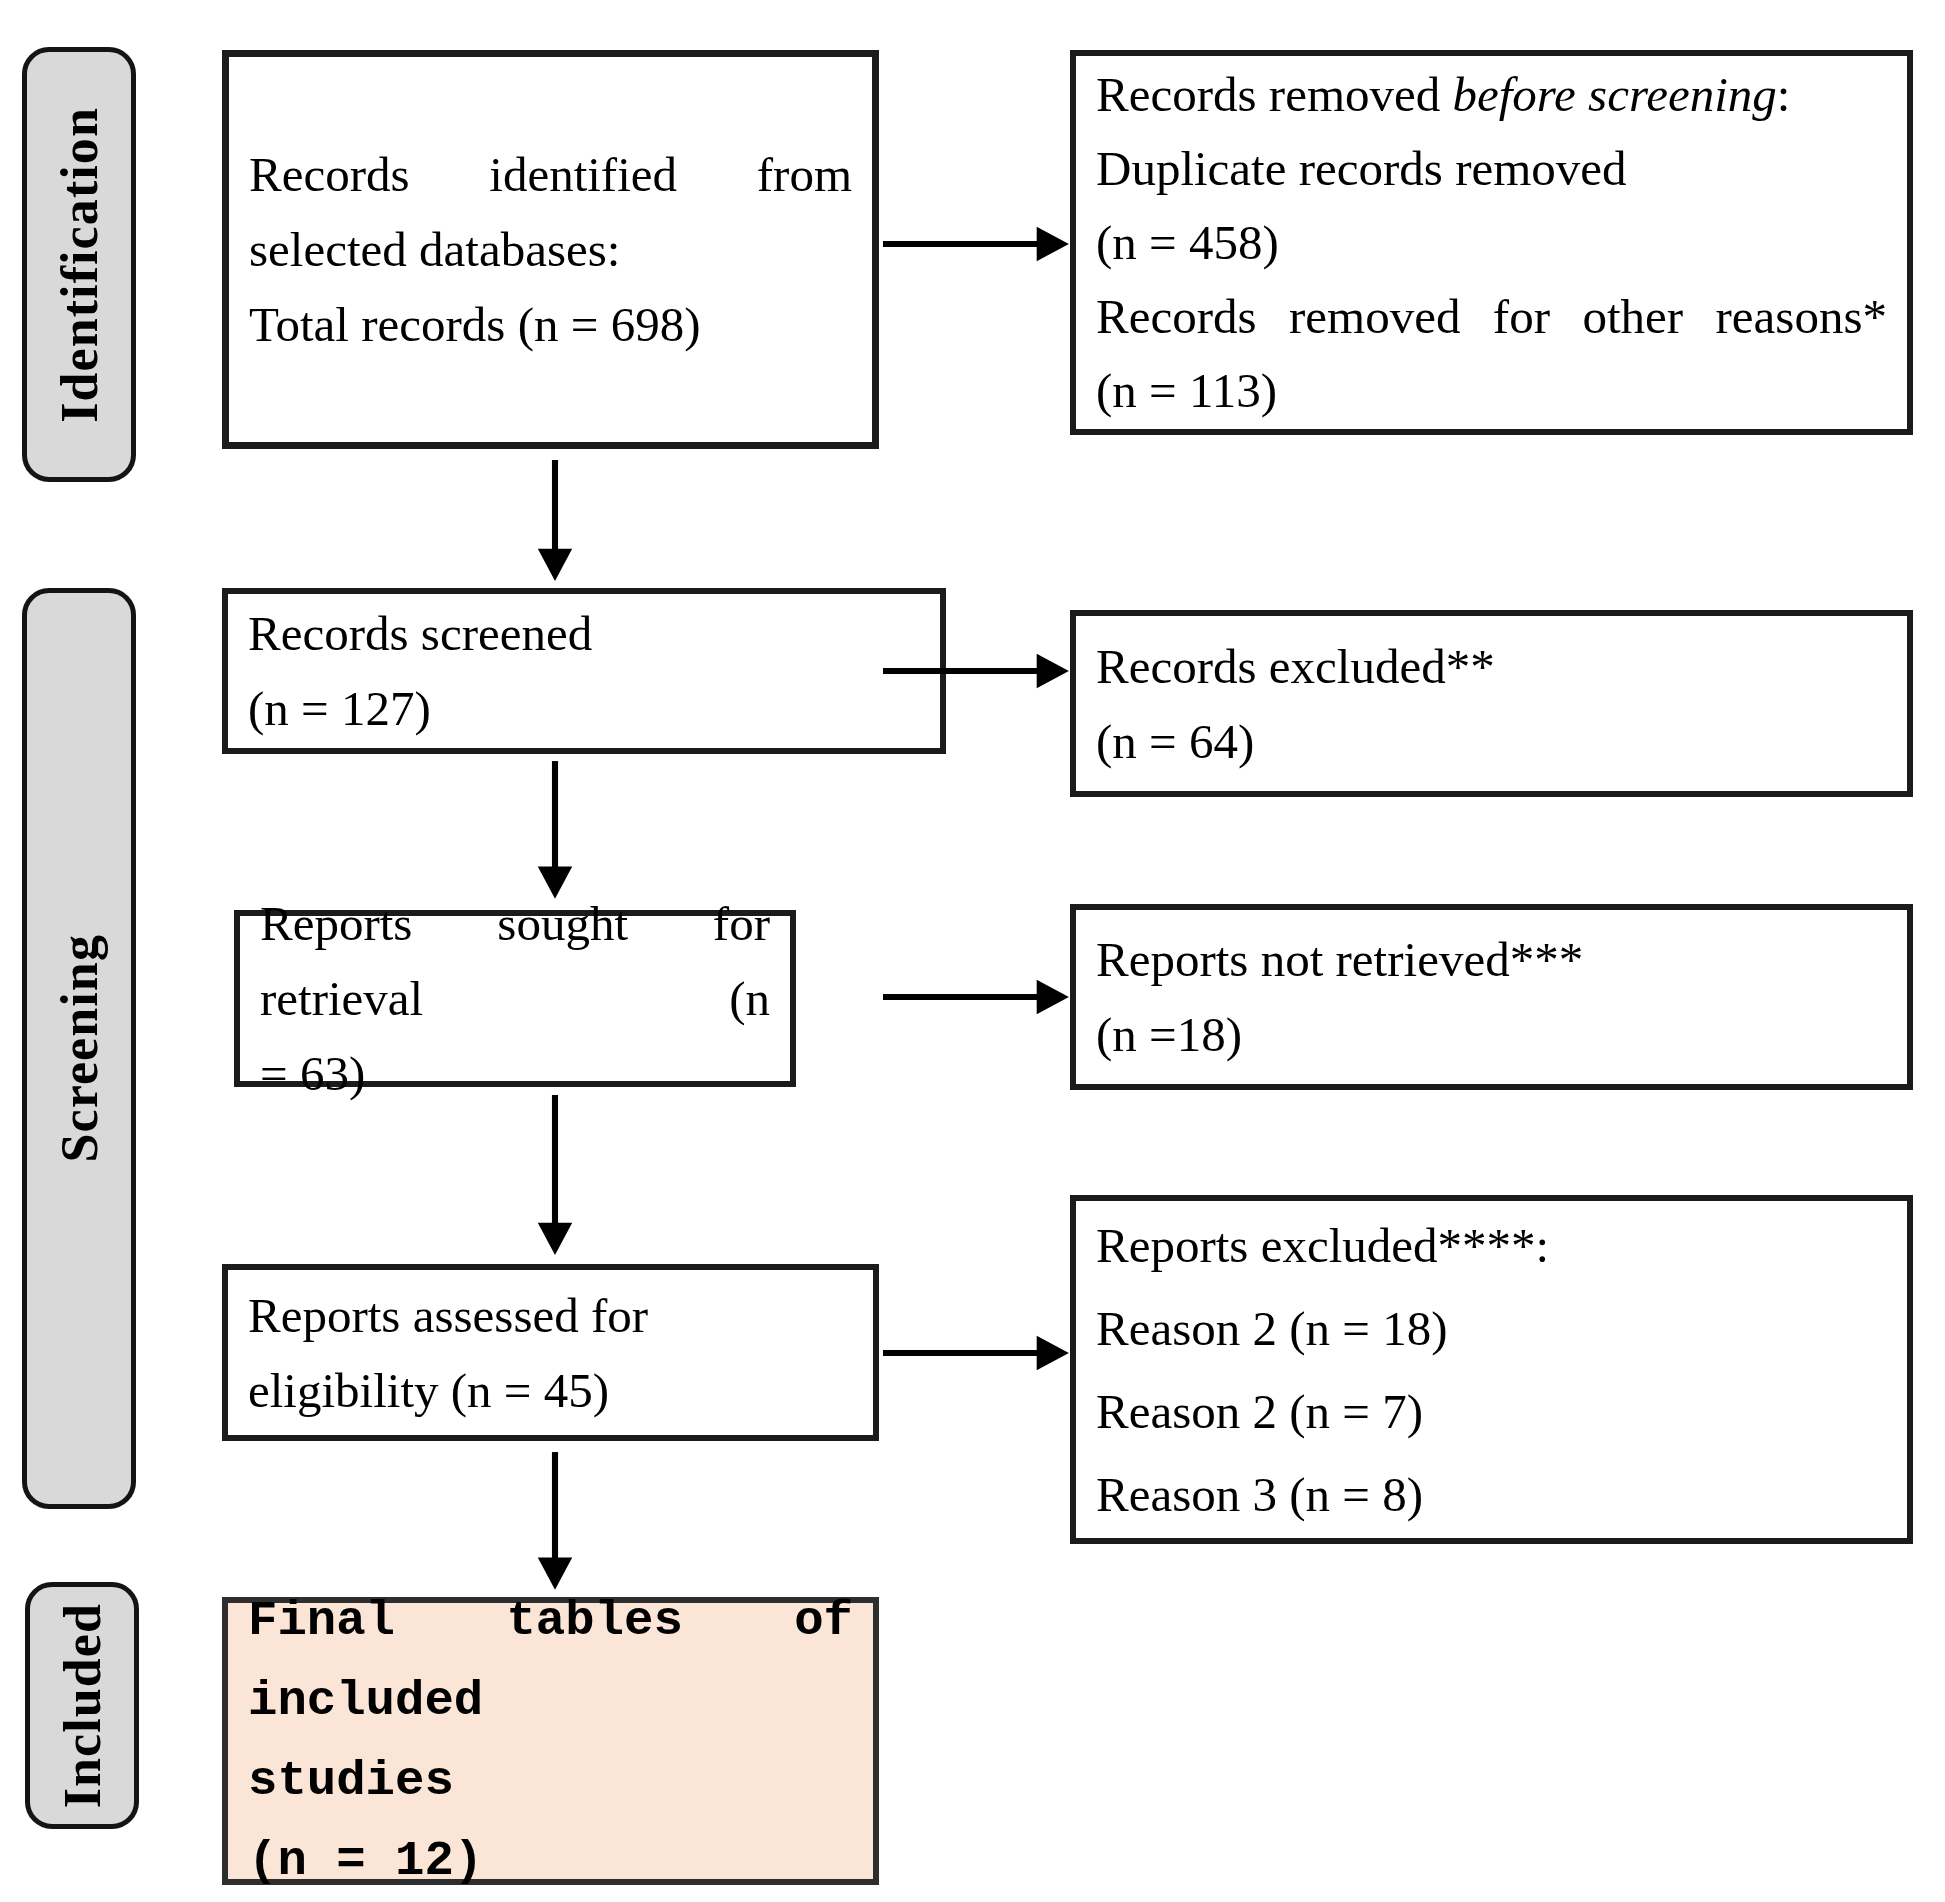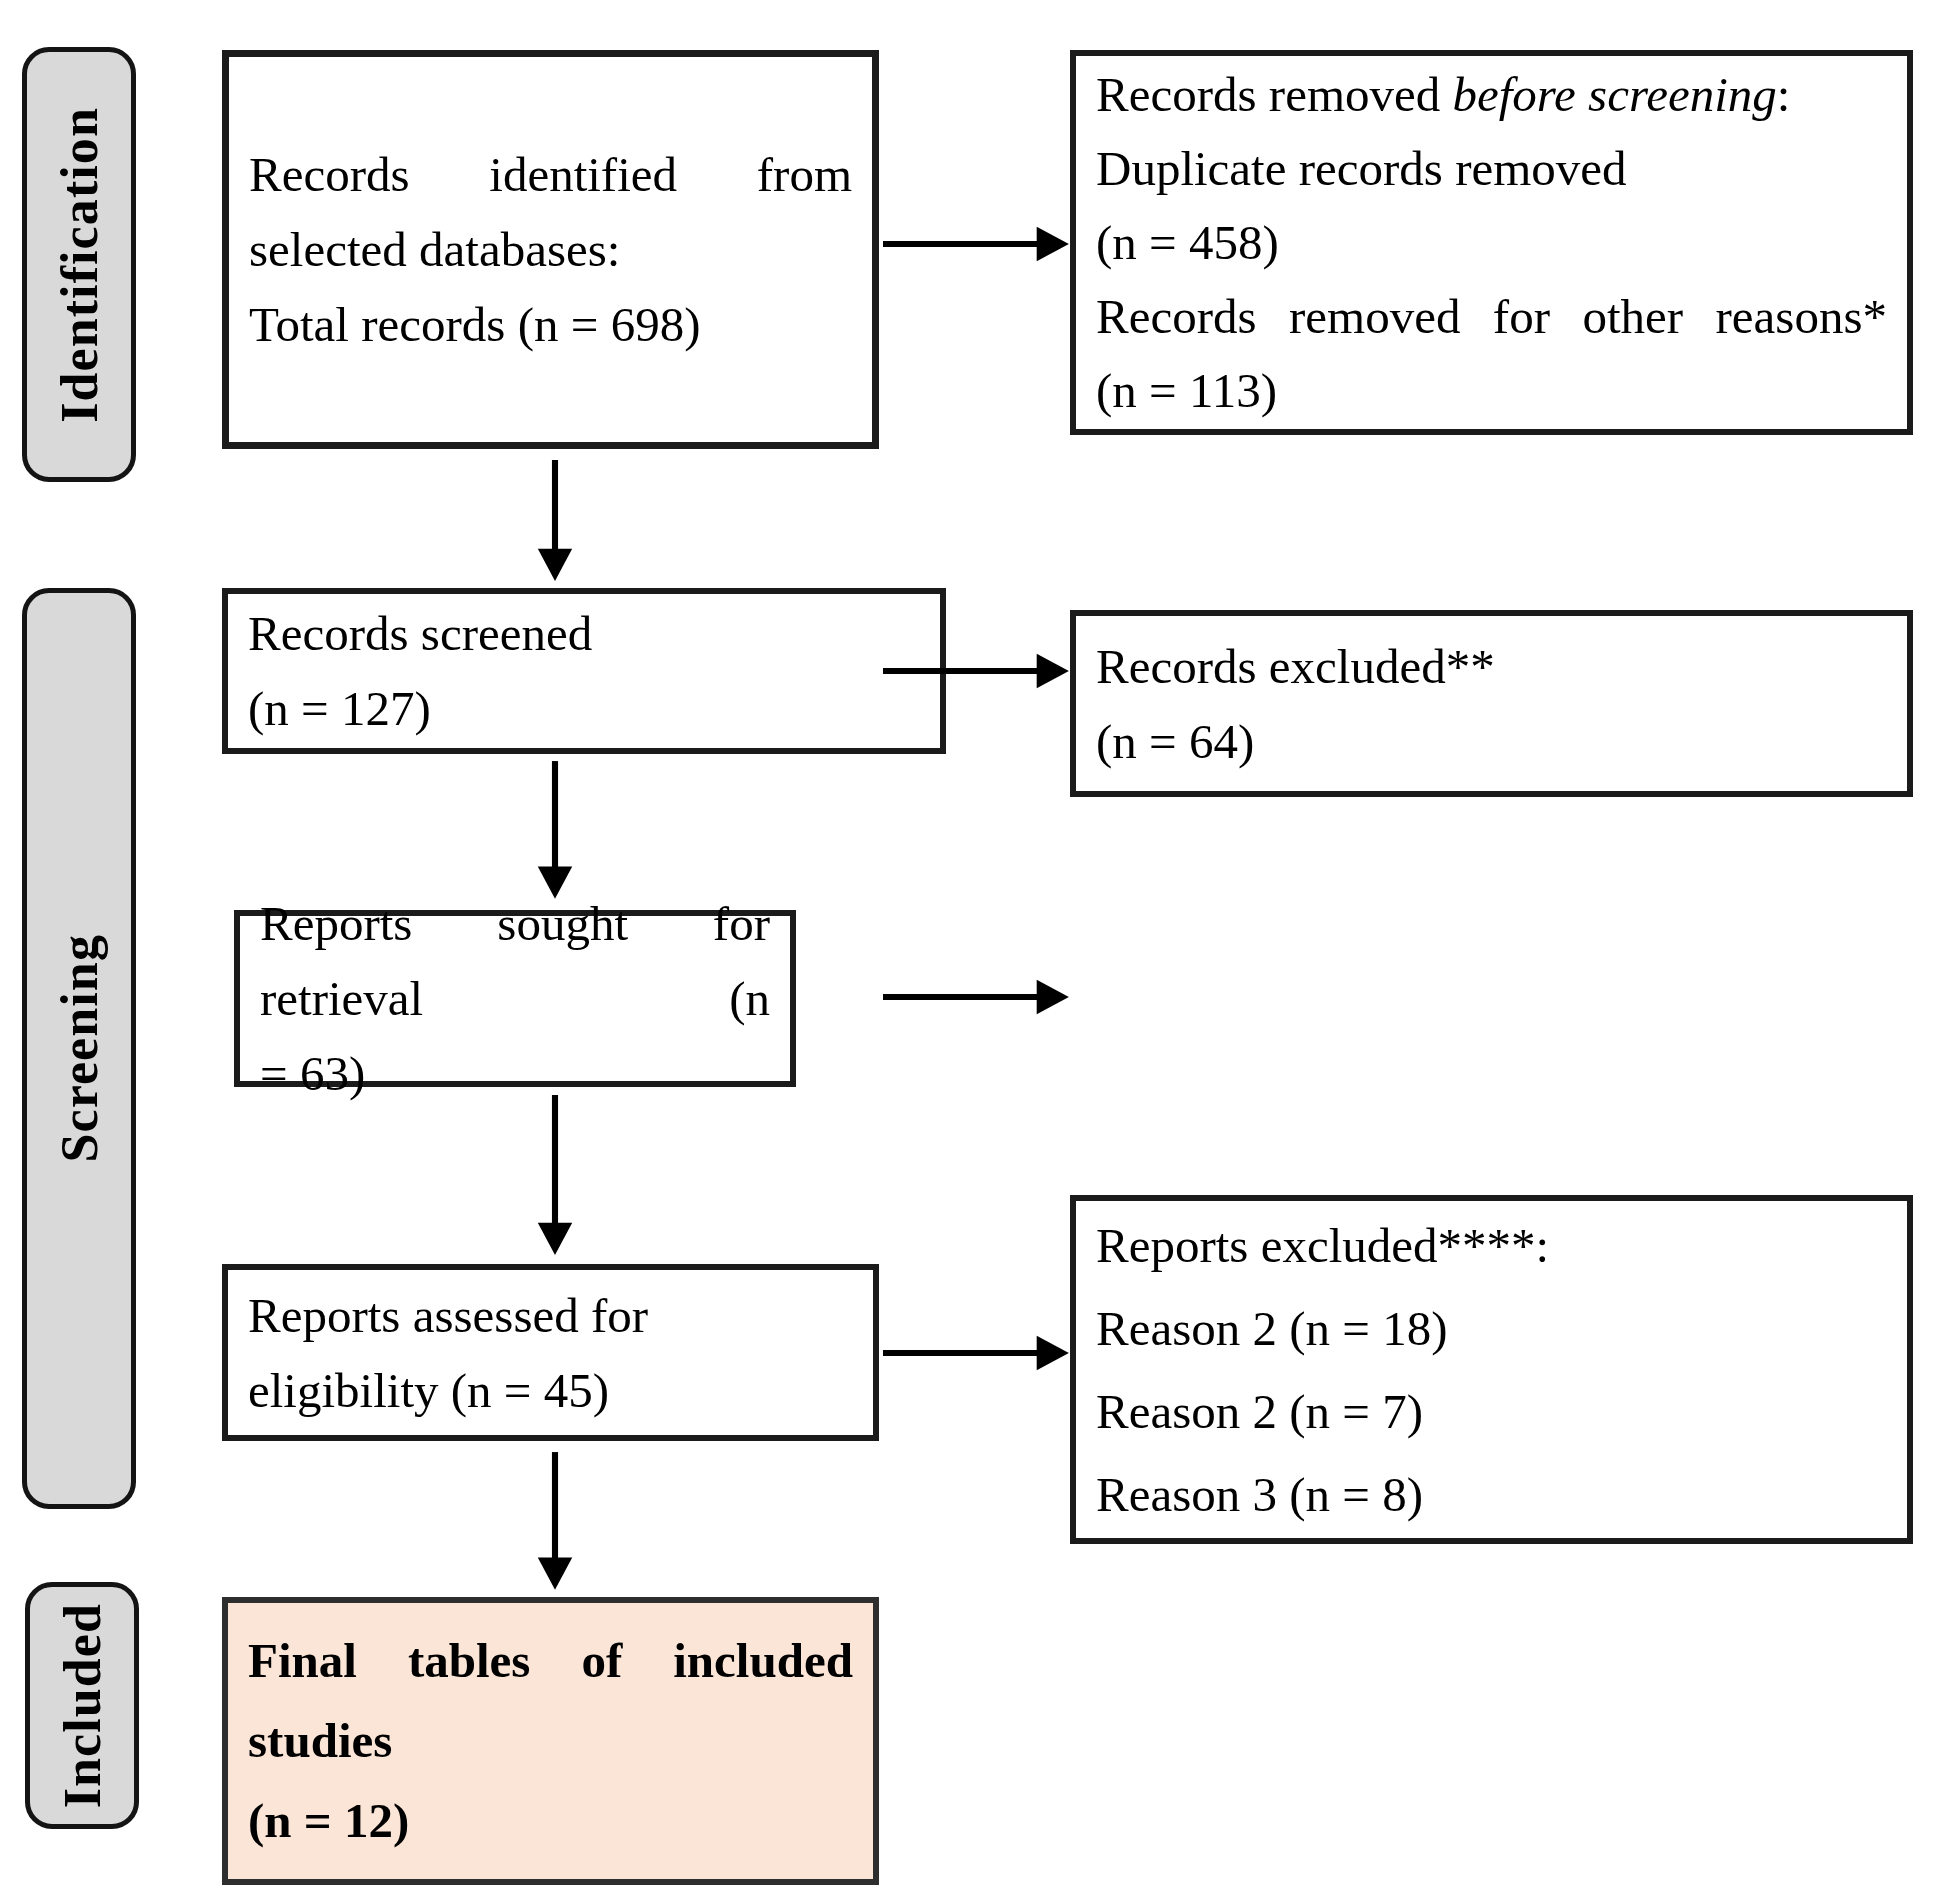--- a/index.html
+++ b/index.html
@@ -26,21 +26,21 @@
     writing-mode:vertical-rl;transform:rotate(180deg);
     font-weight:700;font-size:52px;letter-spacing:1.1px;white-space:nowrap;
   }
   
   .fbox{
     position:absolute;background:#ffffff;border:6.1px solid var(--box-border);
     box-sizing:border-box;display:flex;flex-direction:column;justify-content:center;
     padding:0 20px;font-size:49px;line-height:75px;
   }
   .fbox.thick{border-width:7.2px;}
-  .fbox.included{background:var(--included-fill);font-weight:700;border-color:#2e2e2e;}
+  .fbox.included{background:var(--included-fill);font-weight:700;border-color:#2e2e2e;font-family:Liberation Mono, monospace;}
   .bline{display:block;white-space:nowrap;}
   .bline.stretch{white-space:normal;text-align:justify;text-align-last:justify;}
   .it{font-style:italic;}
   
   .arrow{position:absolute;color:var(--arrow);}
   .arrow svg{display:block;}
 </style>
 </head>
 <body>
 
@@ -78,20 +78,24 @@
   <div class="fbox" style="left:1070px;top:610px;width:843px;height:187px;">
     <div class="bline">Records excluded**</div>
     <div class="bline">(n = 64)</div>
   </div>
 
   <div class="fbox" style="left:234px;top:910px;width:562px;height:177px;">
     <div class="bline stretch">Reports sought for retrieval (n</div>
     <div class="bline">= 63)</div>
   </div>
 
+  <div class="fbox" style="left:1070px;top:904px;width:843px;height:186px;">
+    <div class="bline">Reports not retrieved***</div>
+    <div class="bline">(n =18)</div>
+  </div>
 
   <div class="fbox" style="left:222px;top:1264px;width:657px;height:177px;">
     <div class="bline">Reports assessed for</div>
     <div class="bline">eligibility (n = 45)</div>
   </div>
 
   <div class="fbox" style="left:1070px;top:1195px;width:843px;height:349px;line-height:83px;">
     <div class="bline">Reports excluded****:</div>
     <div class="bline">Reason 2 (n = 18)</div>
     <div class="bline">Reason 2 (n = 7)</div>

